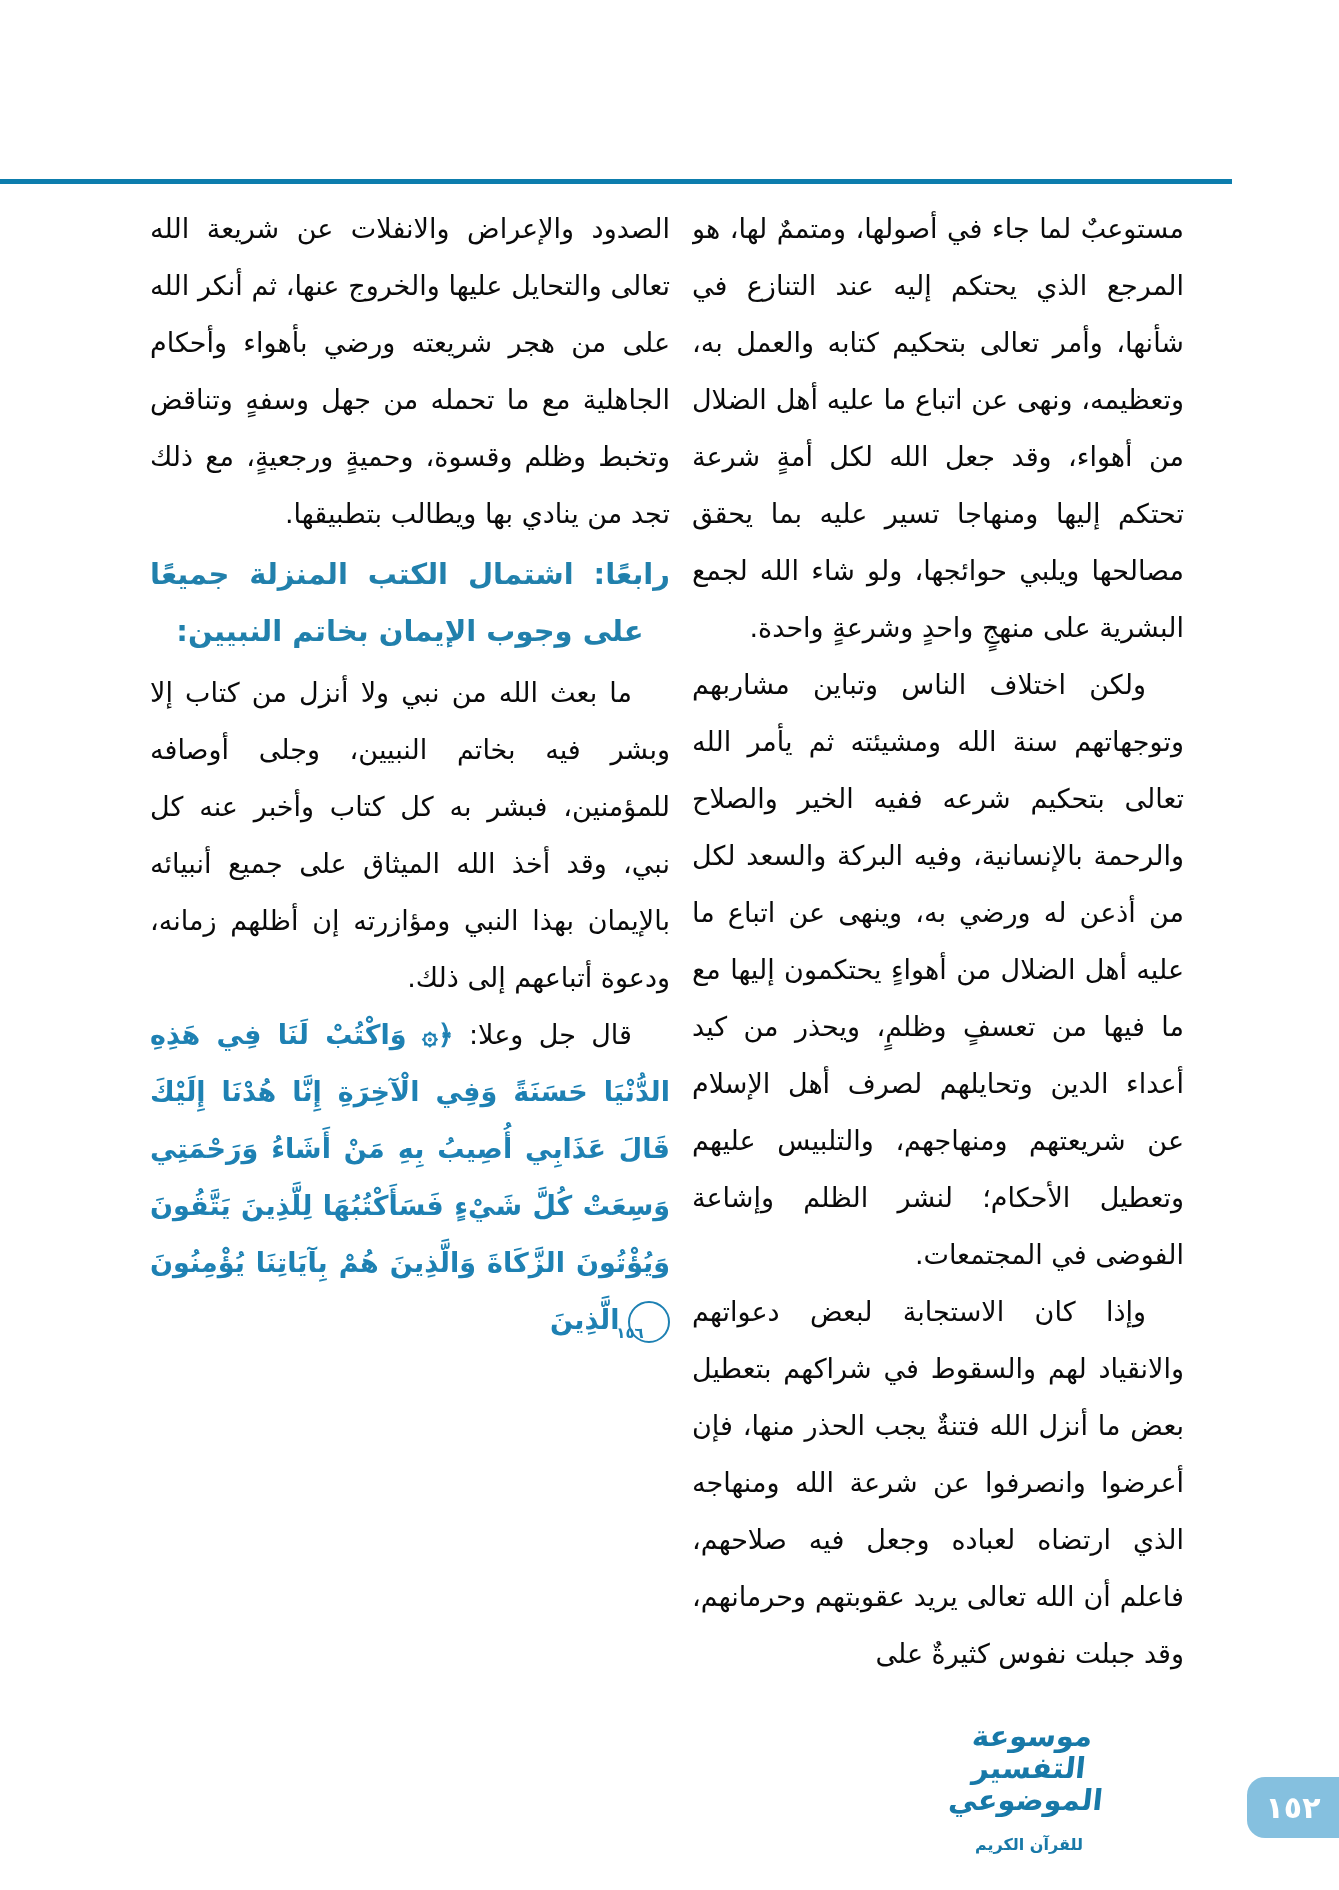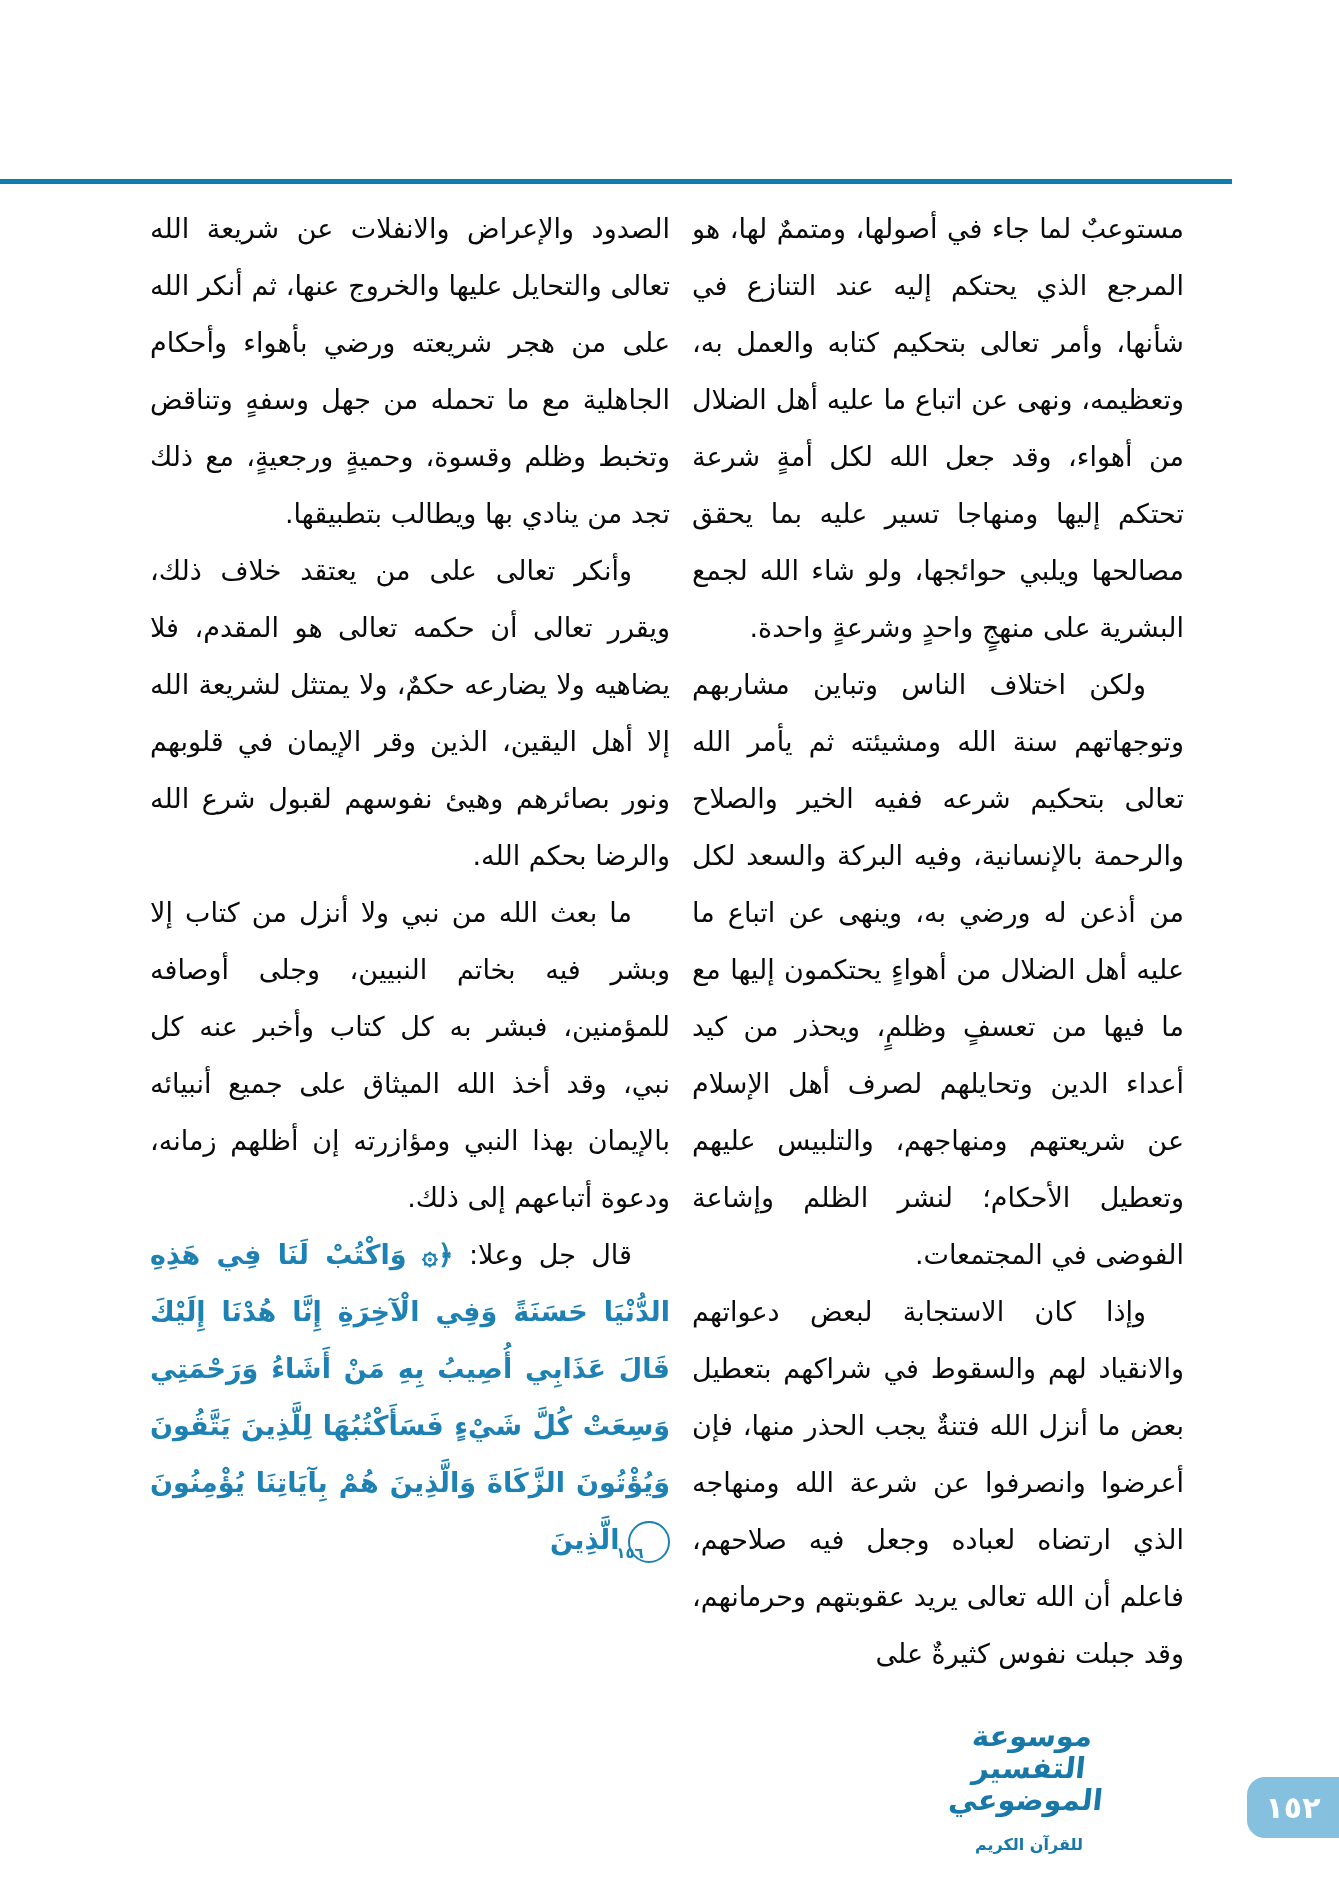--- a/index.html
+++ b/index.html
@@ -98,22 +98,25 @@
   <div class="columns">
 
     <div class="col col-right">
       <p>مستوعبٌ لما جاء في أصولها، ومتممٌ لها، هو المرجع الذي يحتكم إليه عند التنازع في شأنها، وأمر تعالى بتحكيم كتابه والعمل به، وتعظيمه، ونهى عن اتباع ما عليه أهل الضلال من أهواء، وقد جعل الله لكل أمةٍ شرعة تحتكم إليها ومنهاجا تسير عليه بما يحقق مصالحها ويلبي حوائجها، ولو شاء الله لجمع البشرية على منهجٍ واحدٍ وشرعةٍ واحدة.</p>
       <p class="indent">ولكن اختلاف الناس وتباين مشاربهم وتوجهاتهم سنة الله ومشيئته ثم يأمر الله تعالى بتحكيم شرعه ففيه الخير والصلاح والرحمة بالإنسانية، وفيه البركة والسعد لكل من أذعن له ورضي به، وينهى عن اتباع ما عليه أهل الضلال من أهواءٍ يحتكمون إليها مع ما فيها من تعسفٍ وظلمٍ، ويحذر من كيد أعداء الدين وتحايلهم لصرف أهل الإسلام عن شريعتهم ومنهاجهم، والتلبيس عليهم وتعطيل الأحكام؛ لنشر الظلم وإشاعة الفوضى في المجتمعات.</p>
       <p class="indent">وإذا كان الاستجابة لبعض دعواتهم والانقياد لهم والسقوط في شراكهم بتعطيل بعض ما أنزل الله فتنةٌ يجب الحذر منها، فإن أعرضوا وانصرفوا عن شرعة الله ومنهاجه الذي ارتضاه لعباده وجعل فيه صلاحهم، فاعلم أن الله تعالى يريد عقوبتهم وحرمانهم، وقد جبلت نفوس كثيرةٌ على</p>
     </div>
 
     <div class="col col-left">
       <p>الصدود والإعراض والانفلات عن شريعة الله تعالى والتحايل عليها والخروج عنها، ثم أنكر الله على من هجر شريعته ورضي بأهواء وأحكام الجاهلية مع ما تحمله من جهل وسفهٍ وتناقض وتخبط وظلم وقسوة، وحميةٍ ورجعيةٍ، مع ذلك تجد من ينادي بها ويطالب بتطبيقها.</p>
-      <p class="indent">وأنكر تعالى على من يعتقد خلاف ذلك، ويقرر تعالى أن حكمه تعالى هو المقدم، فلا يضاهيه ولا يضارعه حكمٌ، ولا يمتثل لشريعة الله إلا أهل اليقين، الذين وقر الإيمان في قلوبهم ونور بصائرهم وهيئ نفوسهم لقبول شرع الله والرضا بحكم الله.</p>
 
+      <div class="section-heading">
+        <div class="l1">رابعًا: اشتمال الكتب المنزلة جميعًا</div>
+        <div class="l2">على وجوب الإيمان بخاتم النبيين:</div>
+      </div>
 
       <p class="indent">ما بعث الله من نبي ولا أنزل من كتاب إلا وبشر فيه بخاتم النبيين، وجلى أوصافه للمؤمنين، فبشر به كل كتاب وأخبر عنه كل نبي، وقد أخذ الله الميثاق على جميع أنبيائه بالإيمان بهذا النبي ومؤازرته إن أظلهم زمانه، ودعوة أتباعهم إلى ذلك.</p>
 
       <p class="quote-para indent">
         <span class="quote-intro">قال جل وعلا:</span>
         <span class="quote-open">﴿۞</span>
         <span class="quote-verse">وَاكْتُبْ لَنَا فِي هَذِهِ الدُّنْيَا حَسَنَةً وَفِي الْآخِرَةِ إِنَّا هُدْنَا إِلَيْكَ قَالَ عَذَابِي أُصِيبُ بِهِ مَنْ أَشَاءُ وَرَحْمَتِي وَسِعَتْ كُلَّ شَيْءٍ فَسَأَكْتُبُهَا لِلَّذِينَ يَتَّقُونَ وَيُؤْتُونَ الزَّكَاةَ وَالَّذِينَ هُمْ بِآيَاتِنَا يُؤْمِنُونَ</span>
         <span class="ayah-num">
           <span>١٥٦</span>
         </span>

